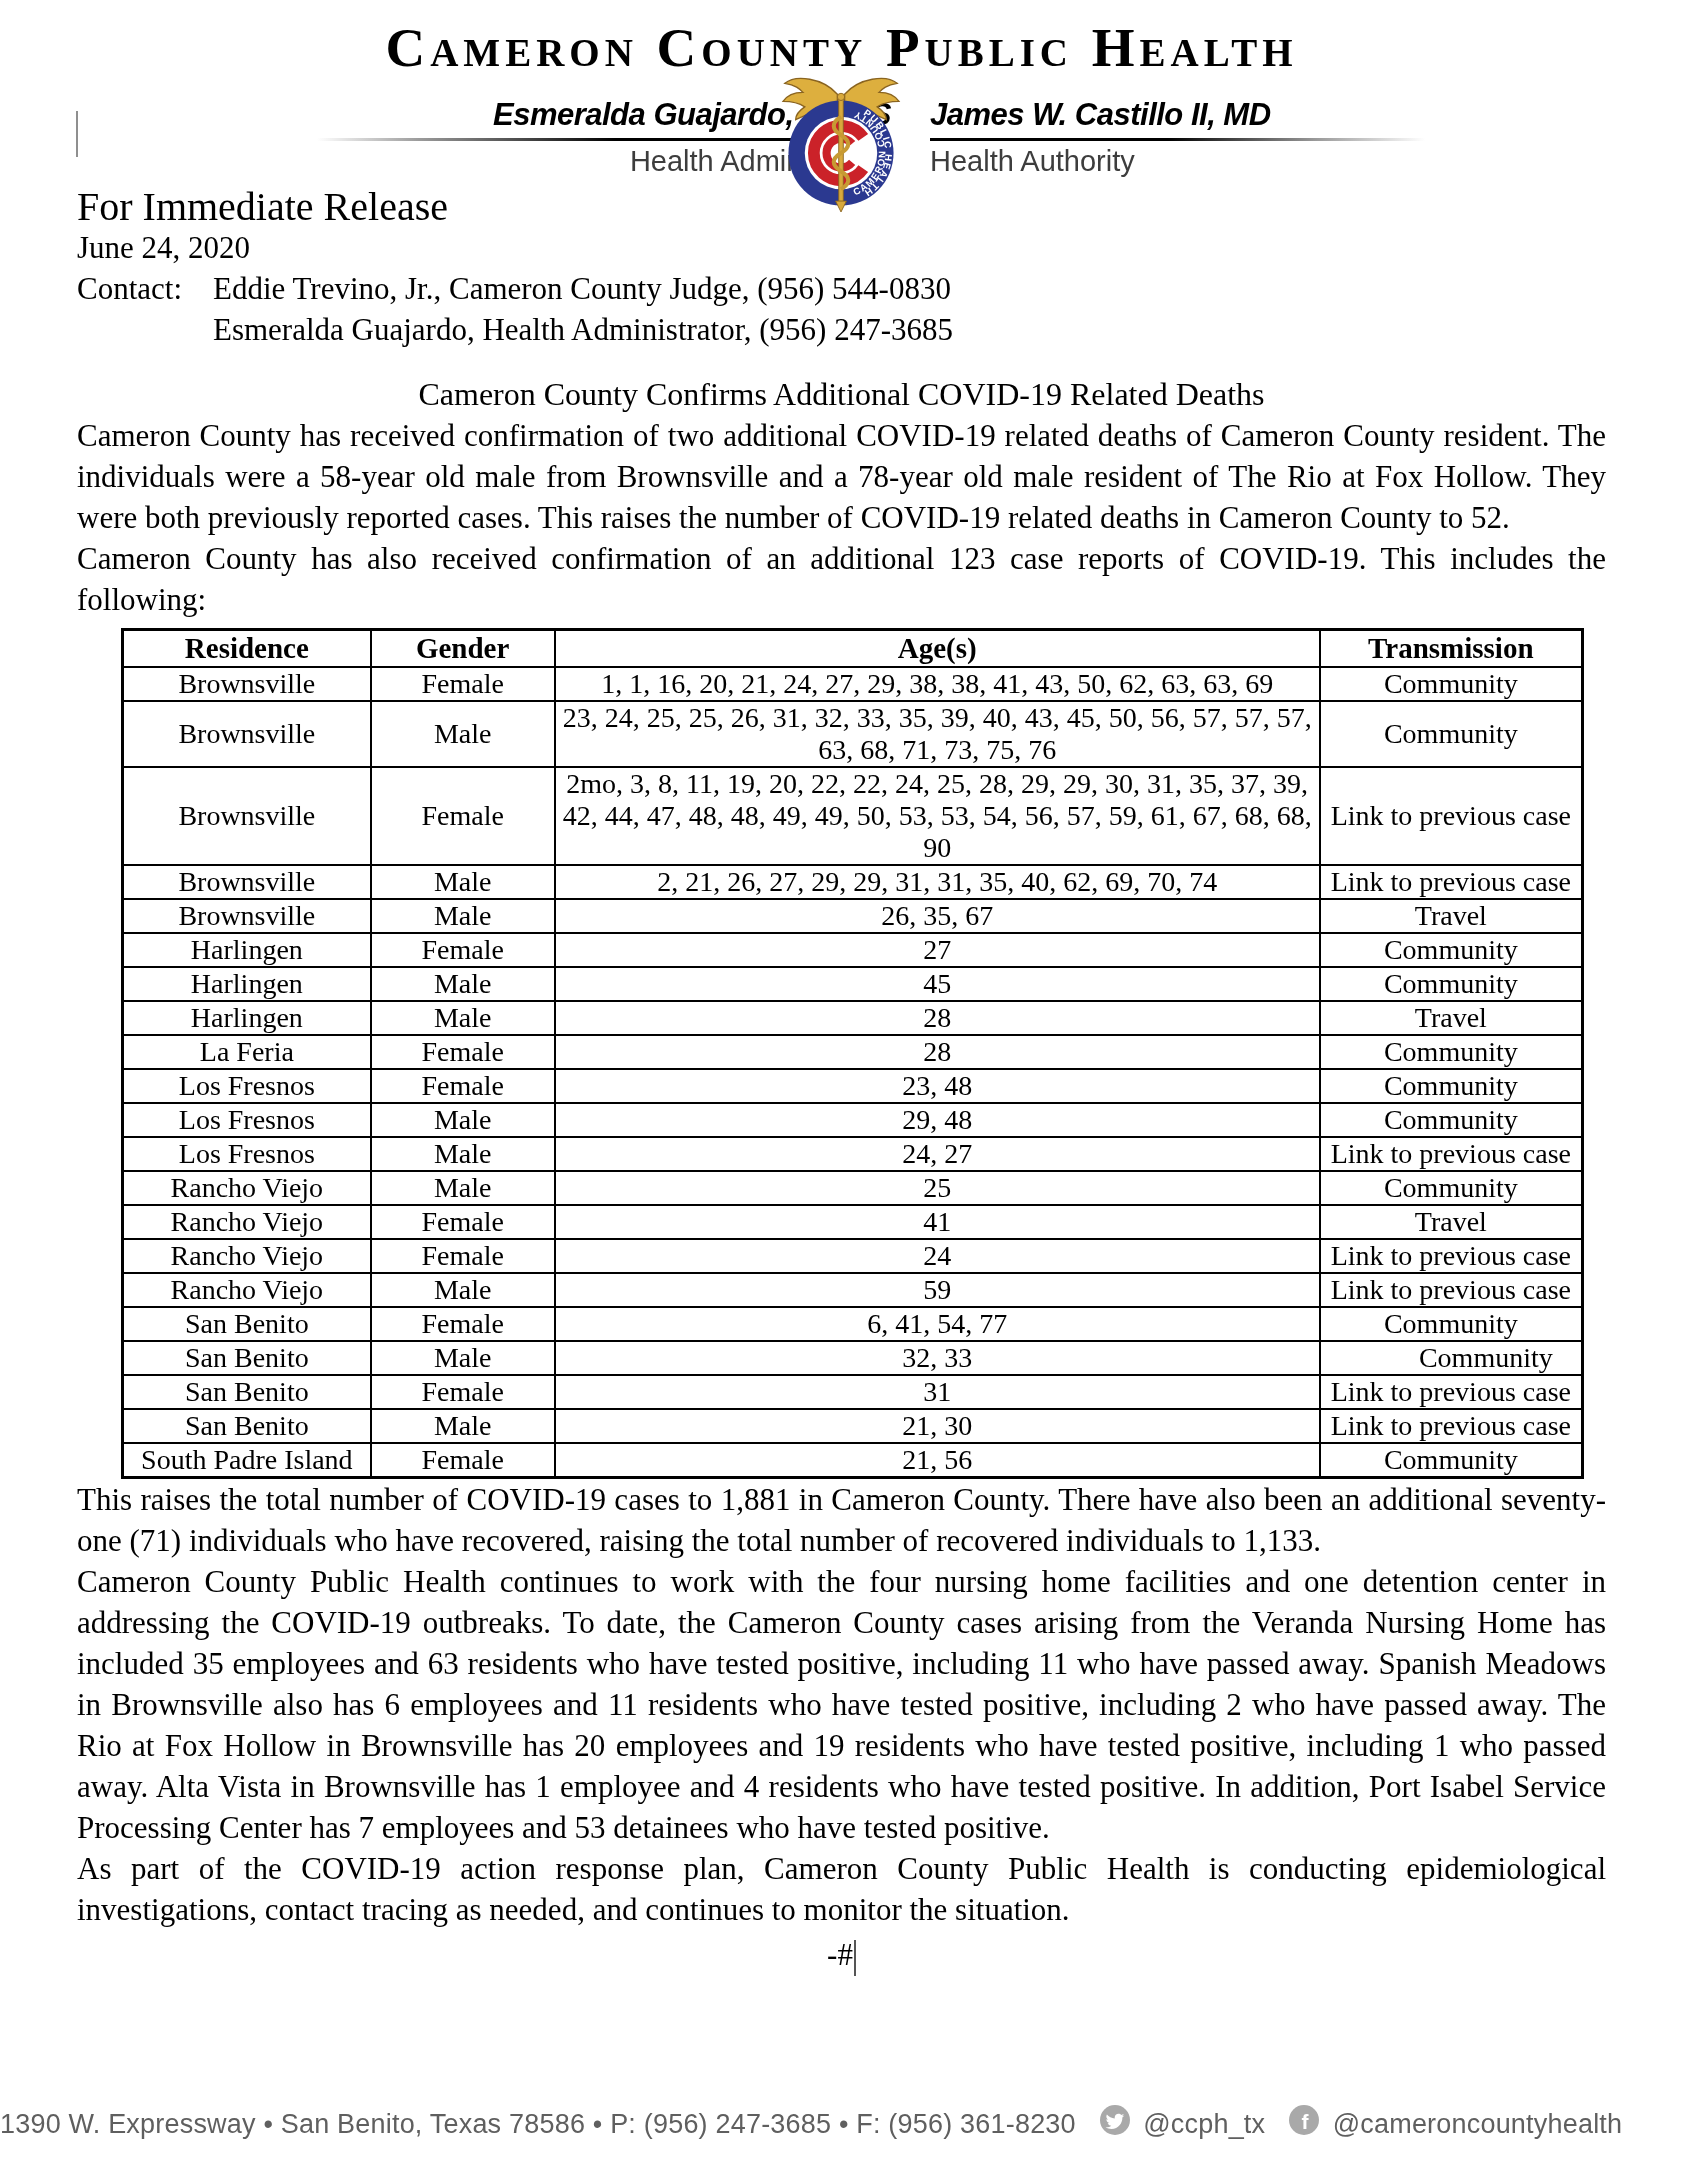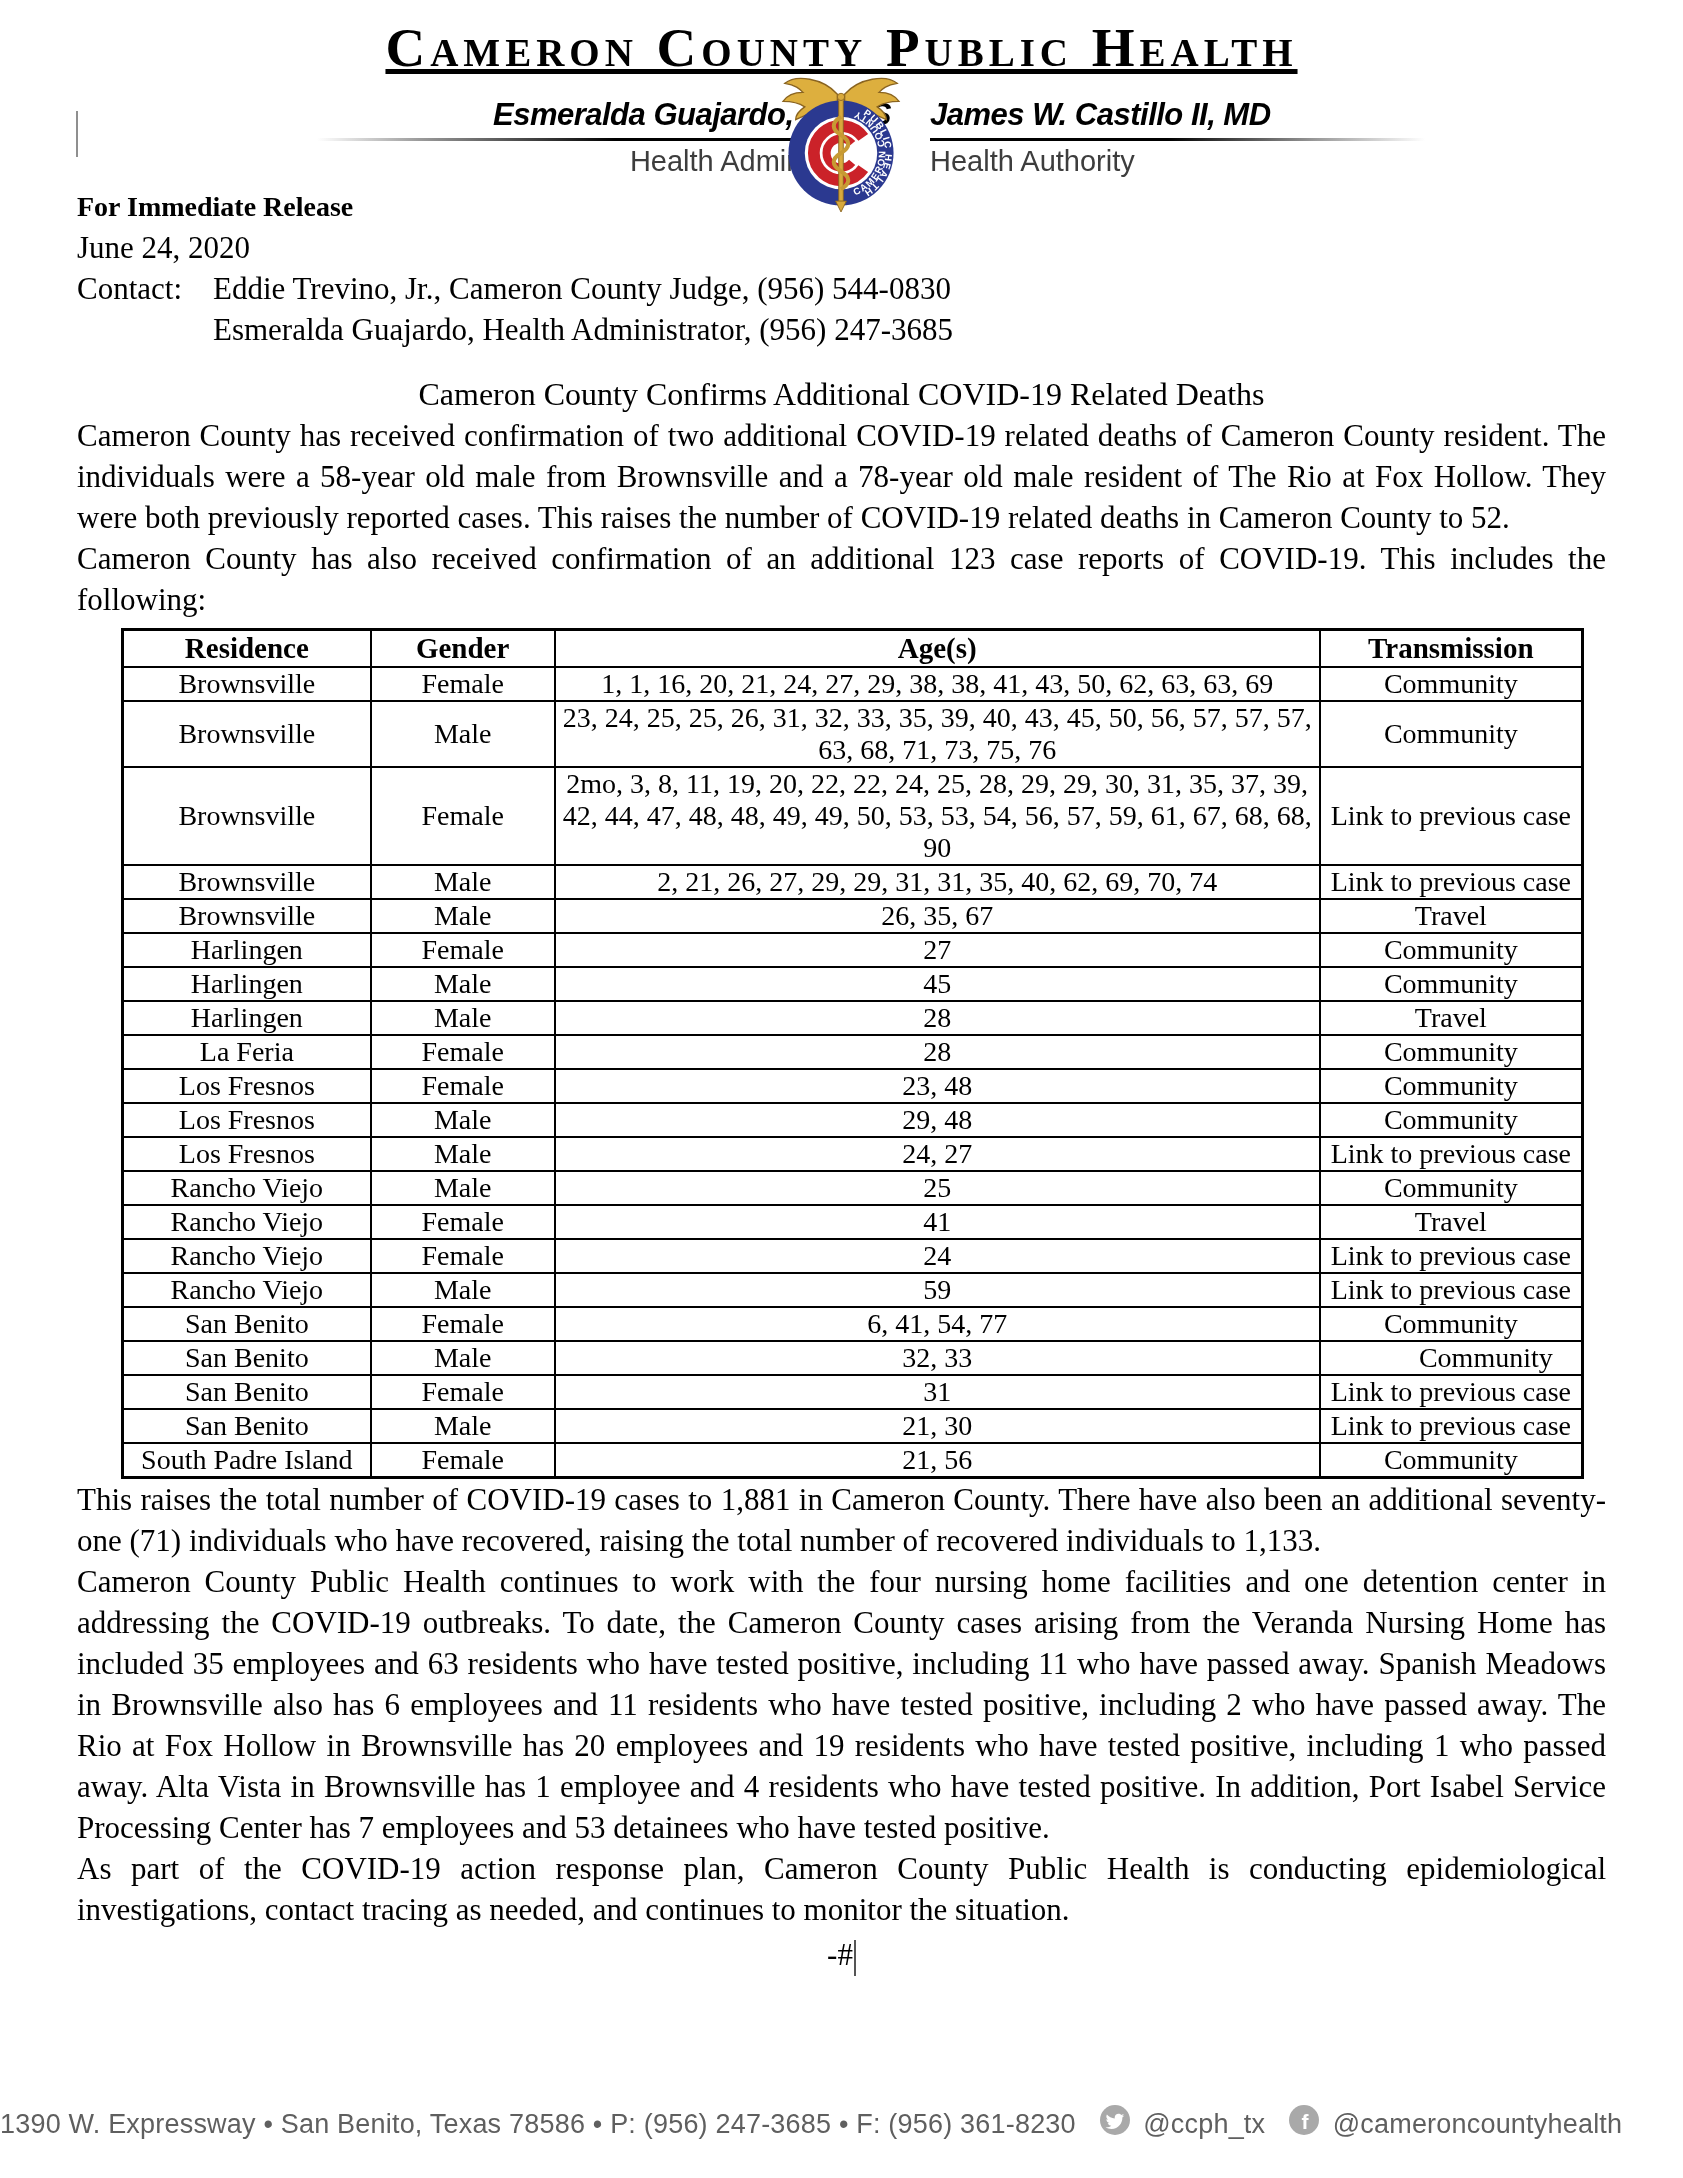--- a/index.html
+++ b/index.html
@@ -4,35 +4,34 @@
 <style>
   html,body { margin:0; padding:0; background:#ffffff; }
   .page {
     position:relative; width:1683px; height:2178px; background:#ffffff;
     font-family:"Liberation Serif", serif; color:#000; overflow:hidden;
   }
   .org-title {
     position:absolute; top:16px; left:0; width:100%; text-align:center;
     font-size:55px; font-weight:bold; font-variant:small-caps; letter-spacing:5px;
     font-family:"Liberation Serif", serif;
-    text-decoration:underline;
   }
   .artifact { position:absolute; left:76px; top:111px; width:2px; height:46px; background:#8f8f8f; }
   .official { position:absolute; top:97px; font-family:"Liberation Sans", sans-serif; }
   .official-left  { left:317px; width:574px; text-align:right; }
   .official-right { left:930px; width:495px; text-align:left; }
   .official-name { font-size:31px; font-weight:bold; font-style:italic; letter-spacing:-0.5px; }
   .rule { height:3px; margin:5px 0 4px; }
   .rule-left  { background:linear-gradient(to right, rgba(130,130,130,0), #9a9a9a 18%, #000 52%); }
   .rule-right { background:linear-gradient(to right, #000 48%, #9a9a9a 78%, rgba(130,130,130,0)); }
   .official-title { font-size:29px; color:#3d3d3d; }
   .logo { position:absolute; left:750px; top:67px; }
 
   .content { position:absolute; left:77px; top:186px; width:1529px; font-size:31px; line-height:41px; }
-  .release-label { font-weight:bold; font-size:28px; }
+  .release-label { font-weight:normal; font-size:40px; }
   .contact-row { display:flex; }
   .contact-label { width:136px; flex:0 0 136px; }
   .headline { text-align:center; font-weight:normal; font-size:32px; margin-top:24px; }
   p.body { text-align:justify; margin:0; }
   .p1 { margin-top:20px; }
   .p2 { margin-top:18px; }
   .p3 { margin-top:24px; }
   .p4 { margin-top:18px; }
   .p5 { margin-top:14px; }
 

